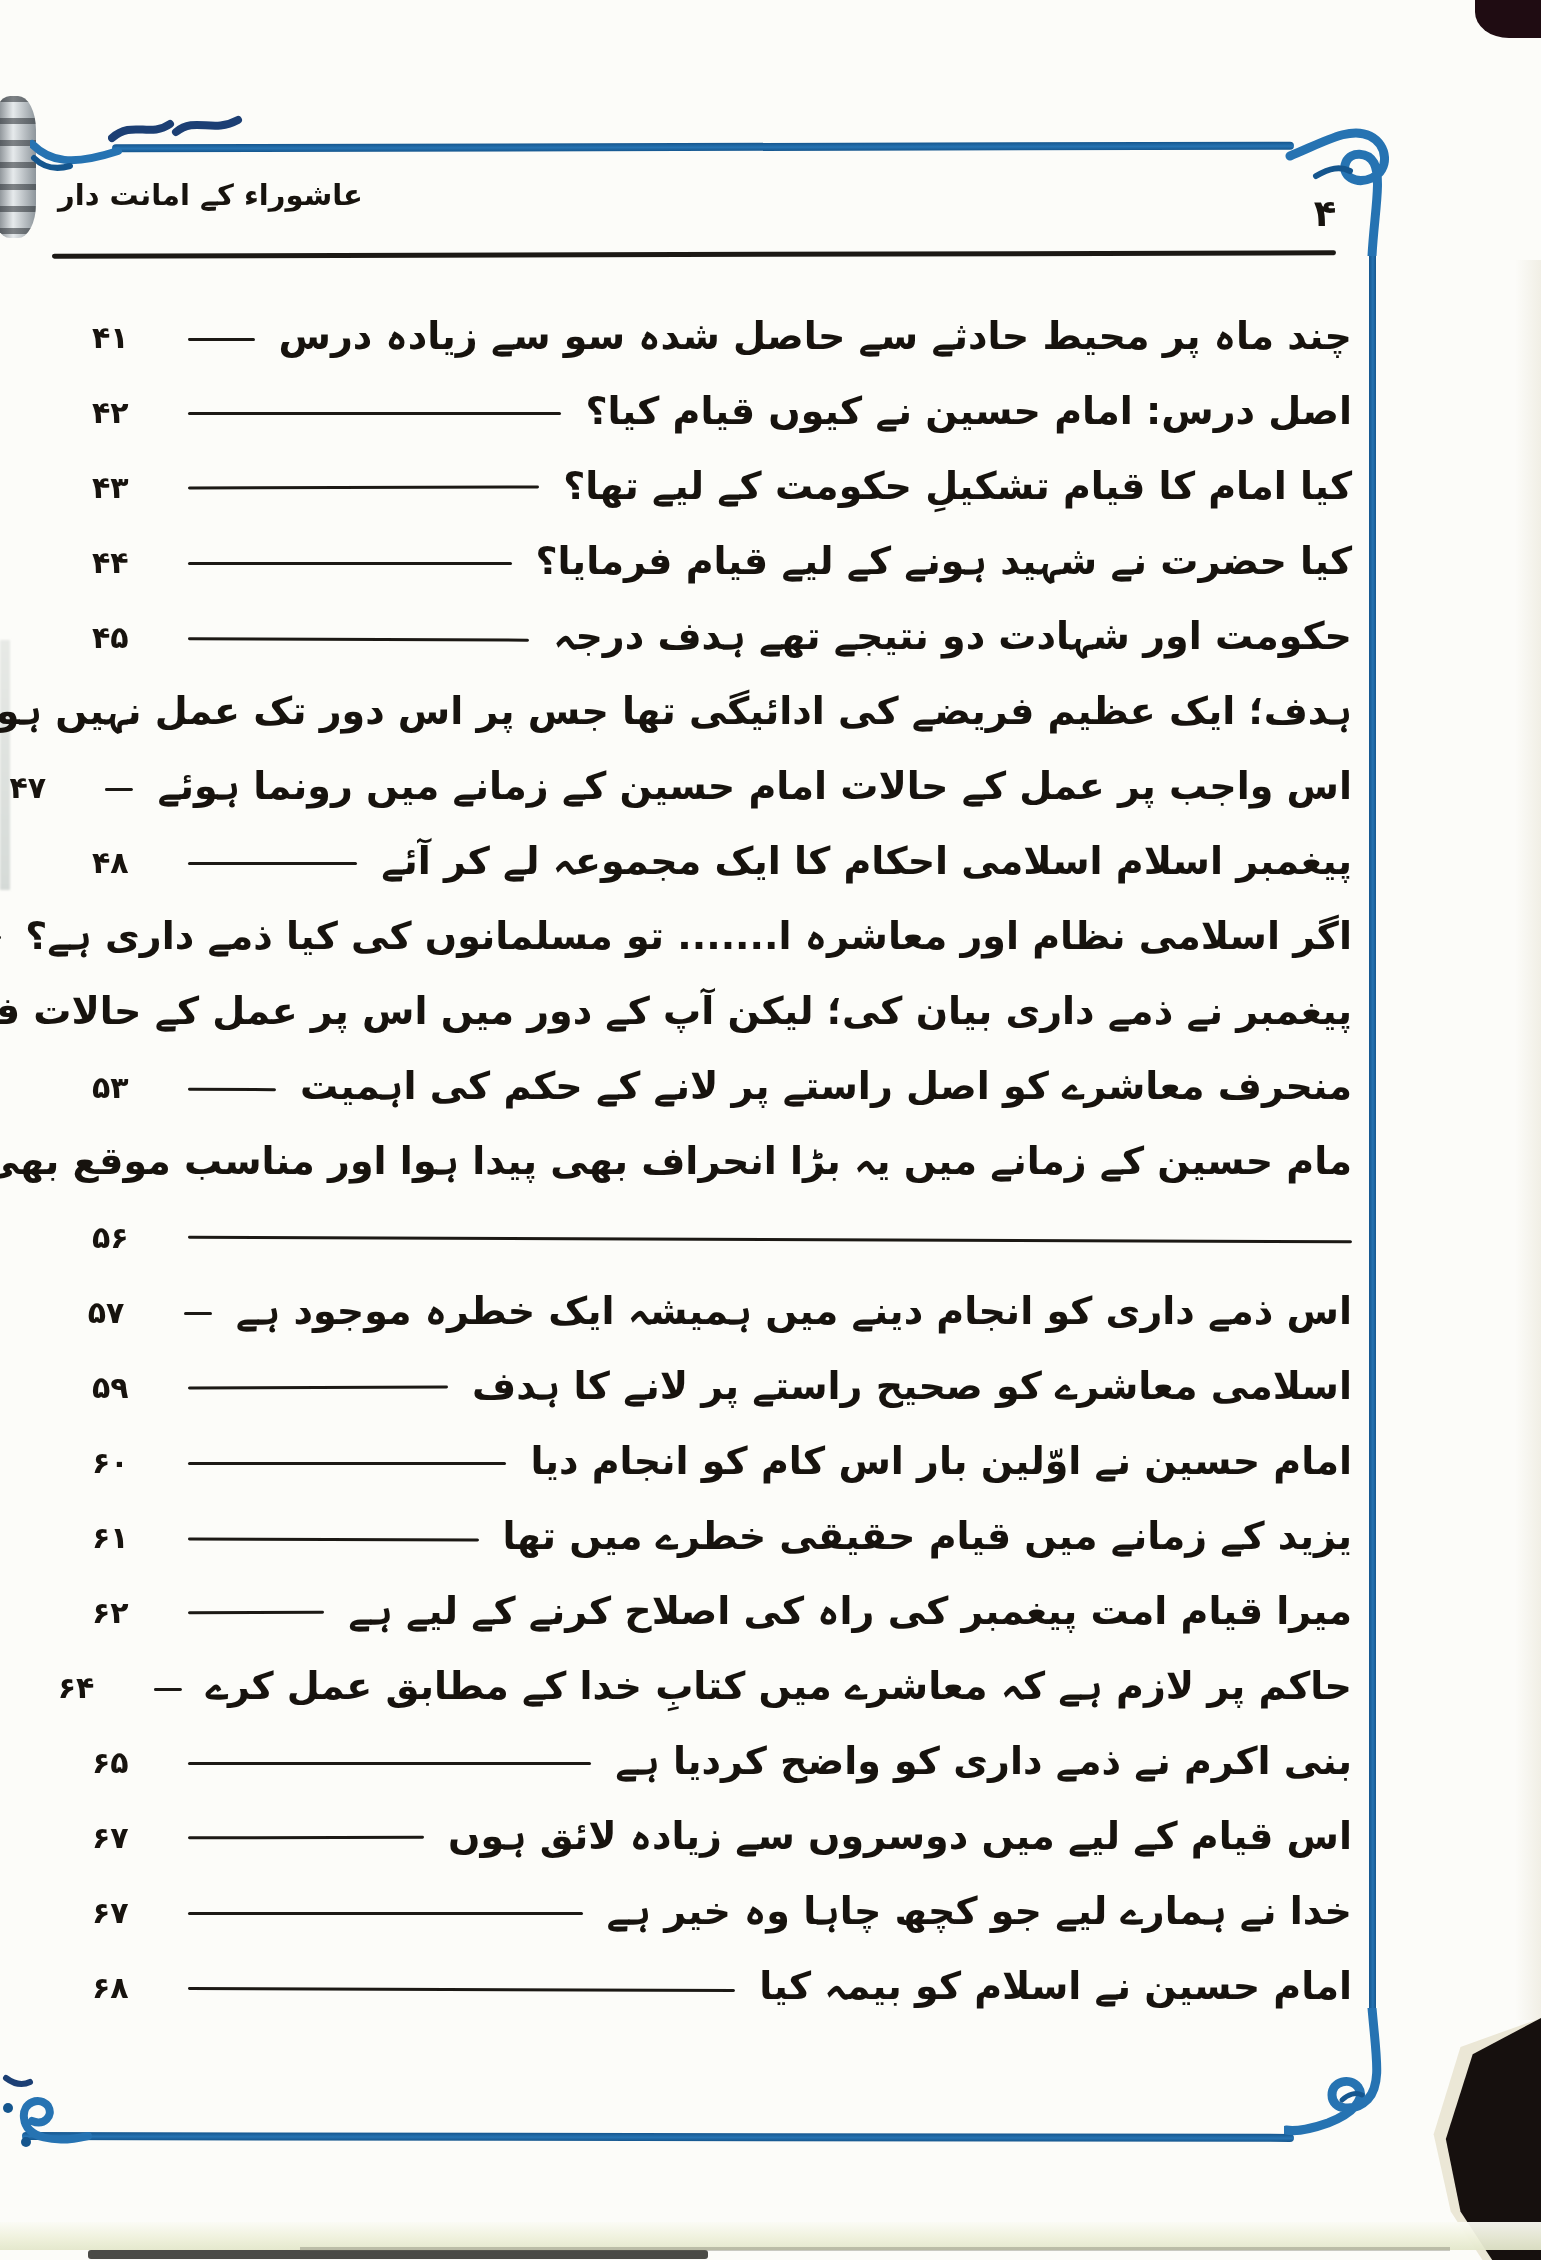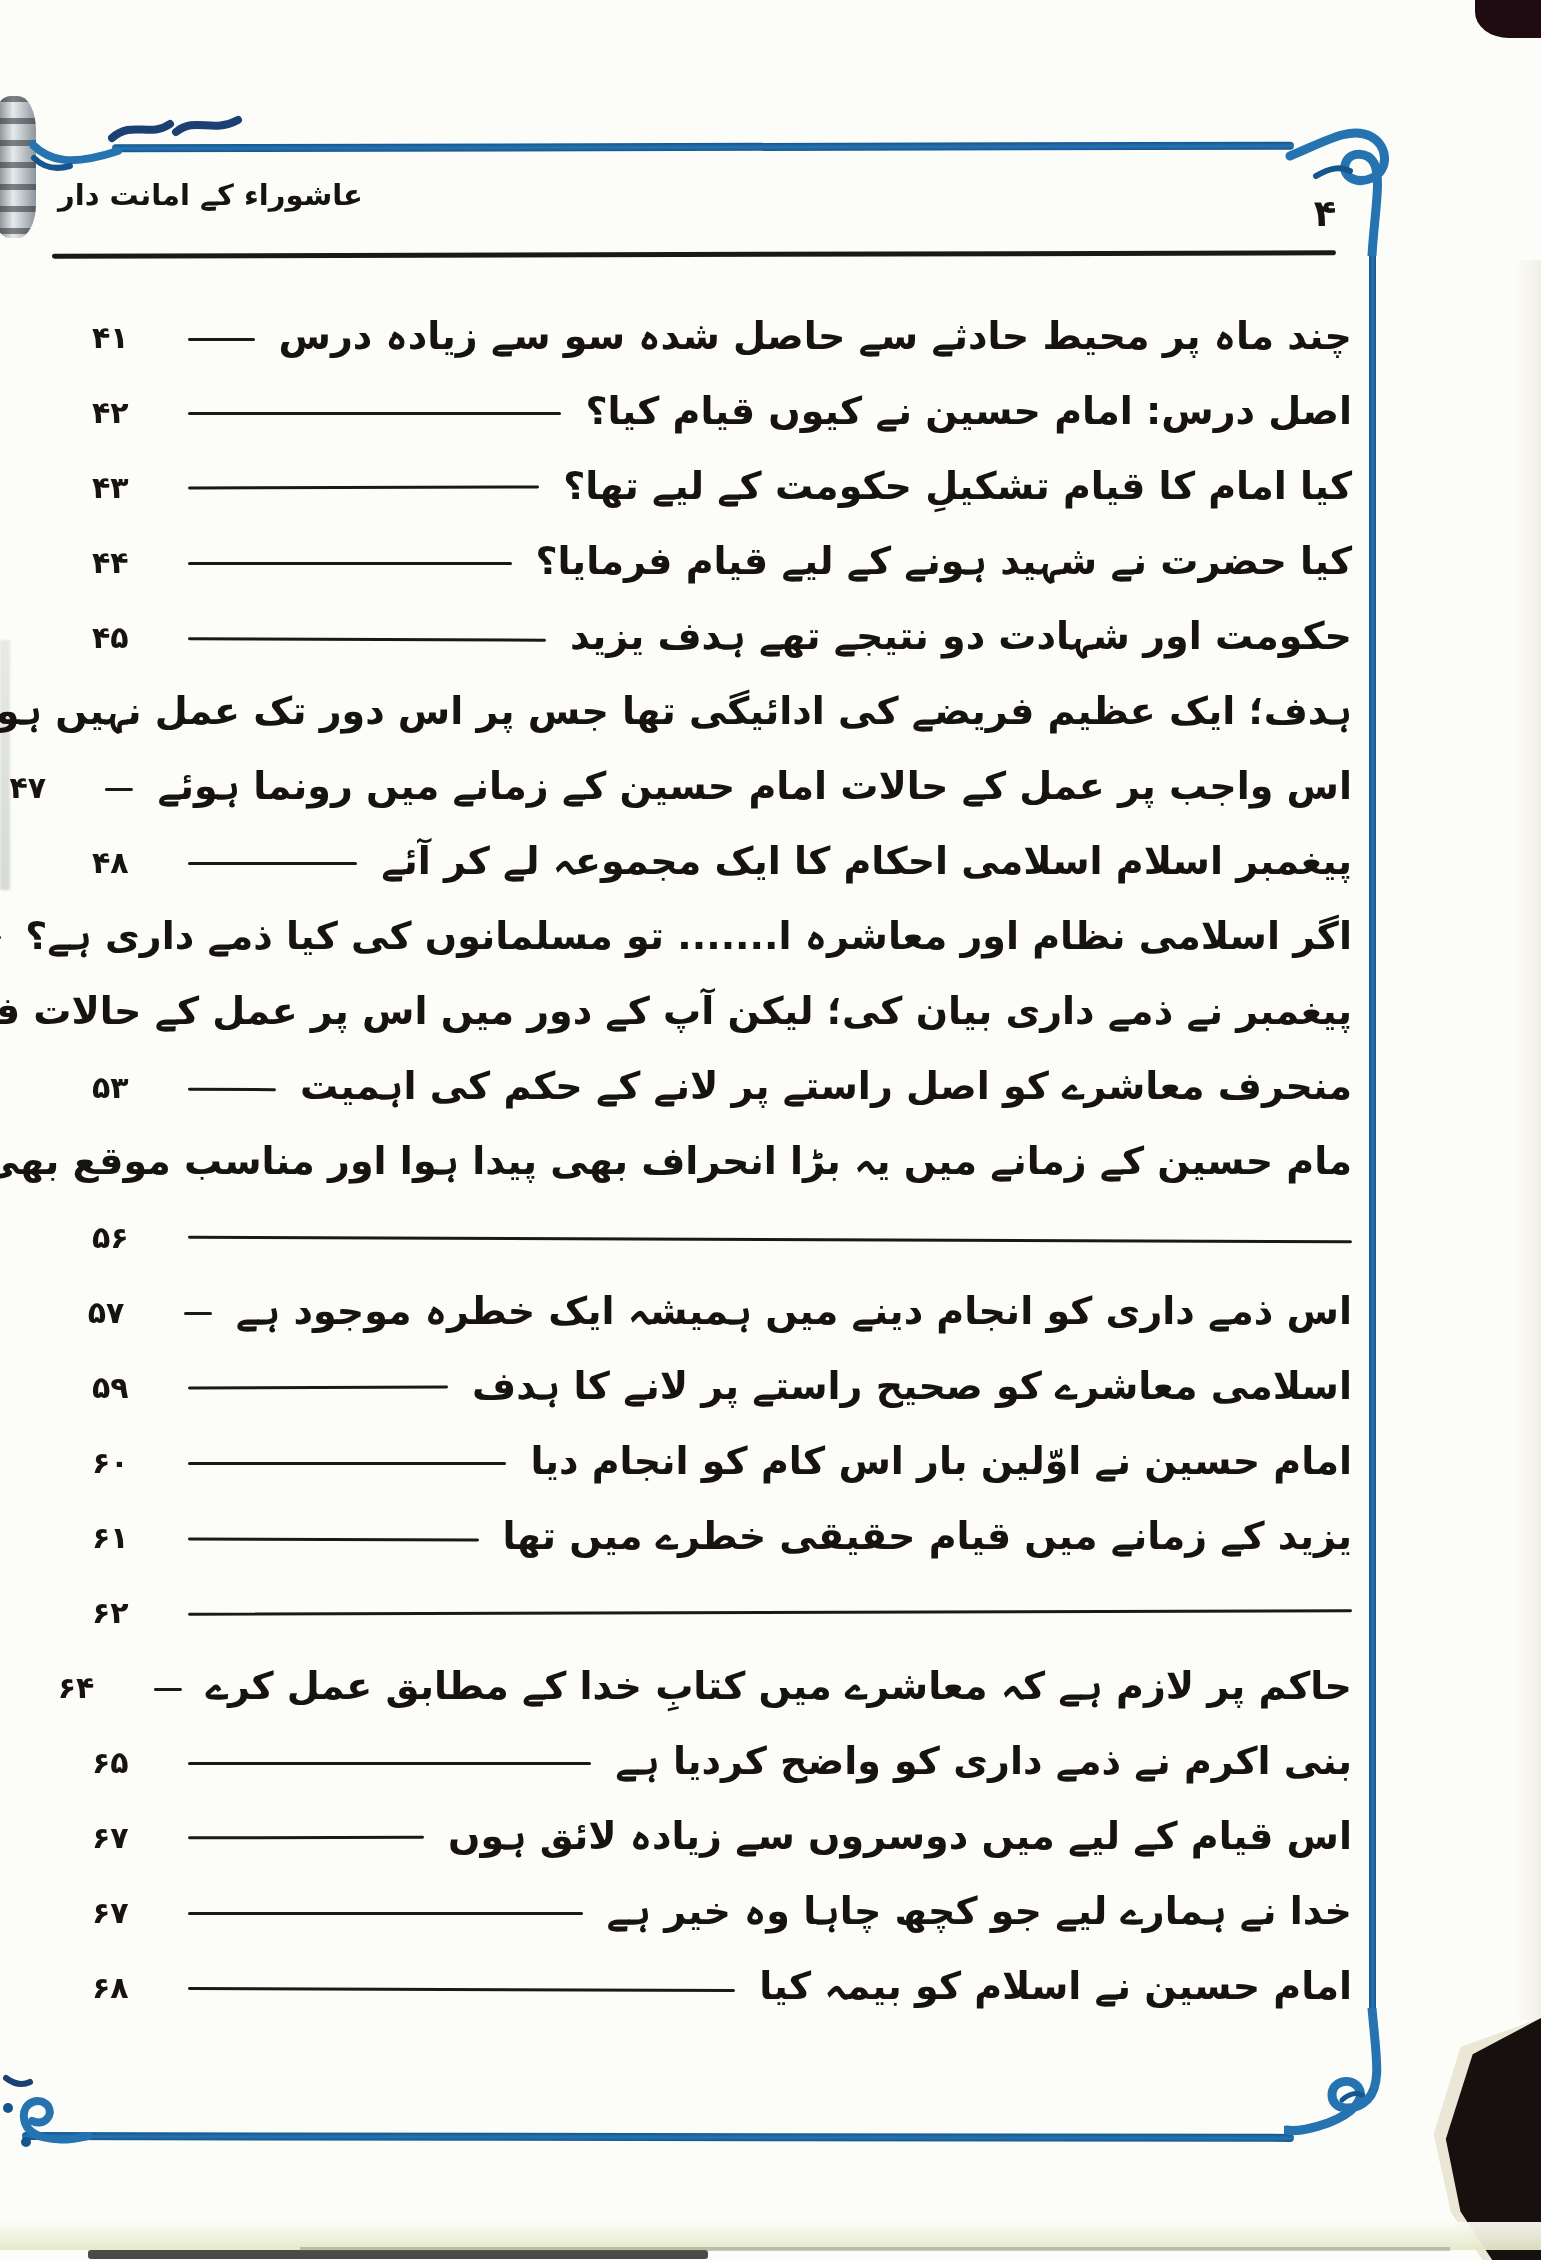--- a/index.html
+++ b/index.html
@@ -180,21 +180,21 @@
         <span class="toc-title">کیا امام کا قیام تشکیلِ حکومت کے لیے تھا؟</span>
         <div class="leader"></div>
         <span class="toc-num">۴۳</span>
       </div>
       <div class="toc-row">
         <span class="toc-title">کیا حضرت نے شہید ہونے کے لیے قیام فرمایا؟</span>
         <div class="leader"></div>
         <span class="toc-num">۴۴</span>
       </div>
       <div class="toc-row">
-        <span class="toc-title">حکومت اور شہادت دو نتیجے تھے ہدف یزید</span>
+        <span class="toc-title">حکومت اور شہادت دو نتیجے تھے ہدف درجہ</span>
         <div class="leader"></div>
         <span class="toc-num">۴۵</span>
       </div>
       <div class="toc-row">
         <span class="toc-title">ہدف؛ ایک عظیم فریضے کی ادائیگی تھا جس پر اس دور تک عمل نہیں ہوا تھا</span>
         <div class="leader"></div>
         <span class="toc-num">۴۶</span>
       </div>
       <div class="toc-row">
         <span class="toc-title">اس واجب پر عمل کے حالات امام حسین کے زمانے میں رونما ہوئے</span>
@@ -244,20 +244,21 @@
         <span class="toc-title">امام حسین نے اوّلین بار اس کام کو انجام دیا</span>
         <div class="leader"></div>
         <span class="toc-num">۶۰</span>
       </div>
       <div class="toc-row">
         <span class="toc-title">یزید کے زمانے میں قیام حقیقی خطرے میں تھا</span>
         <div class="leader"></div>
         <span class="toc-num">۶۱</span>
       </div>
       <div class="toc-row">
+        <span class="toc-title">میرا قیام امت پیغمبر کی راہ کی اصلاح کرنے کے لیے ہے</span>
         <div class="leader"></div>
         <span class="toc-num">۶۲</span>
       </div>
       <div class="toc-row">
         <span class="toc-title">حاکم پر لازم ہے کہ معاشرے میں کتابِ خدا کے مطابق عمل کرے</span>
         <div class="leader"></div>
         <span class="toc-num">۶۴</span>
       </div>
       <div class="toc-row">
         <span class="toc-title">بنی اکرم نے ذمے داری کو واضح کردیا ہے</span>

